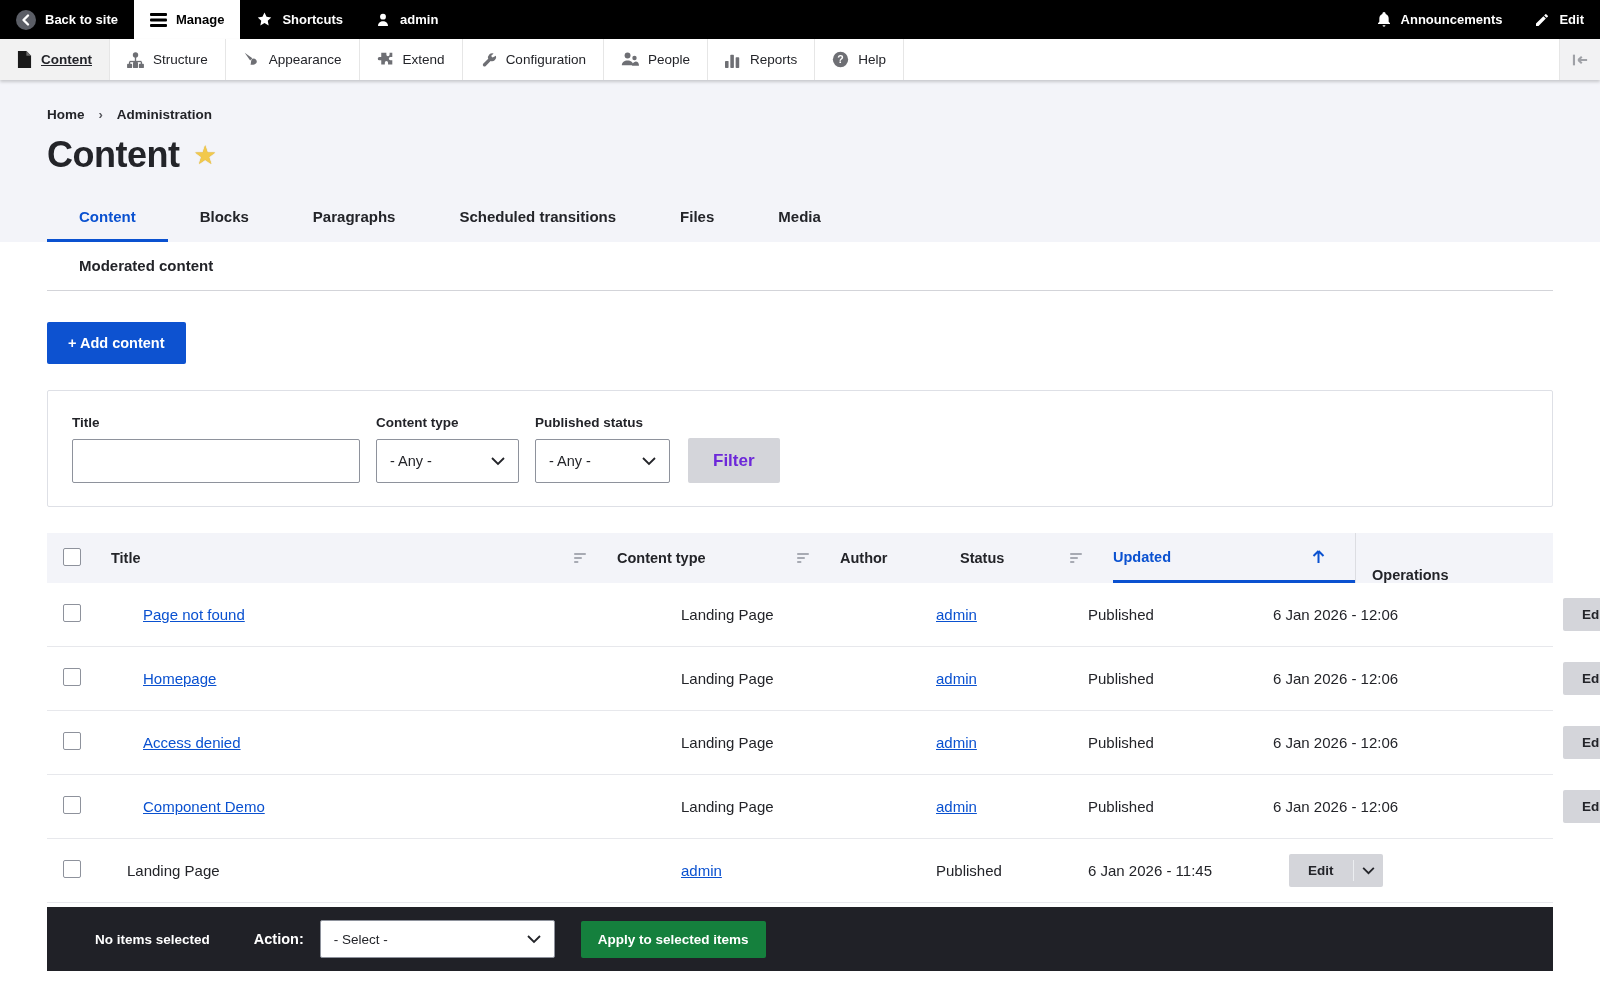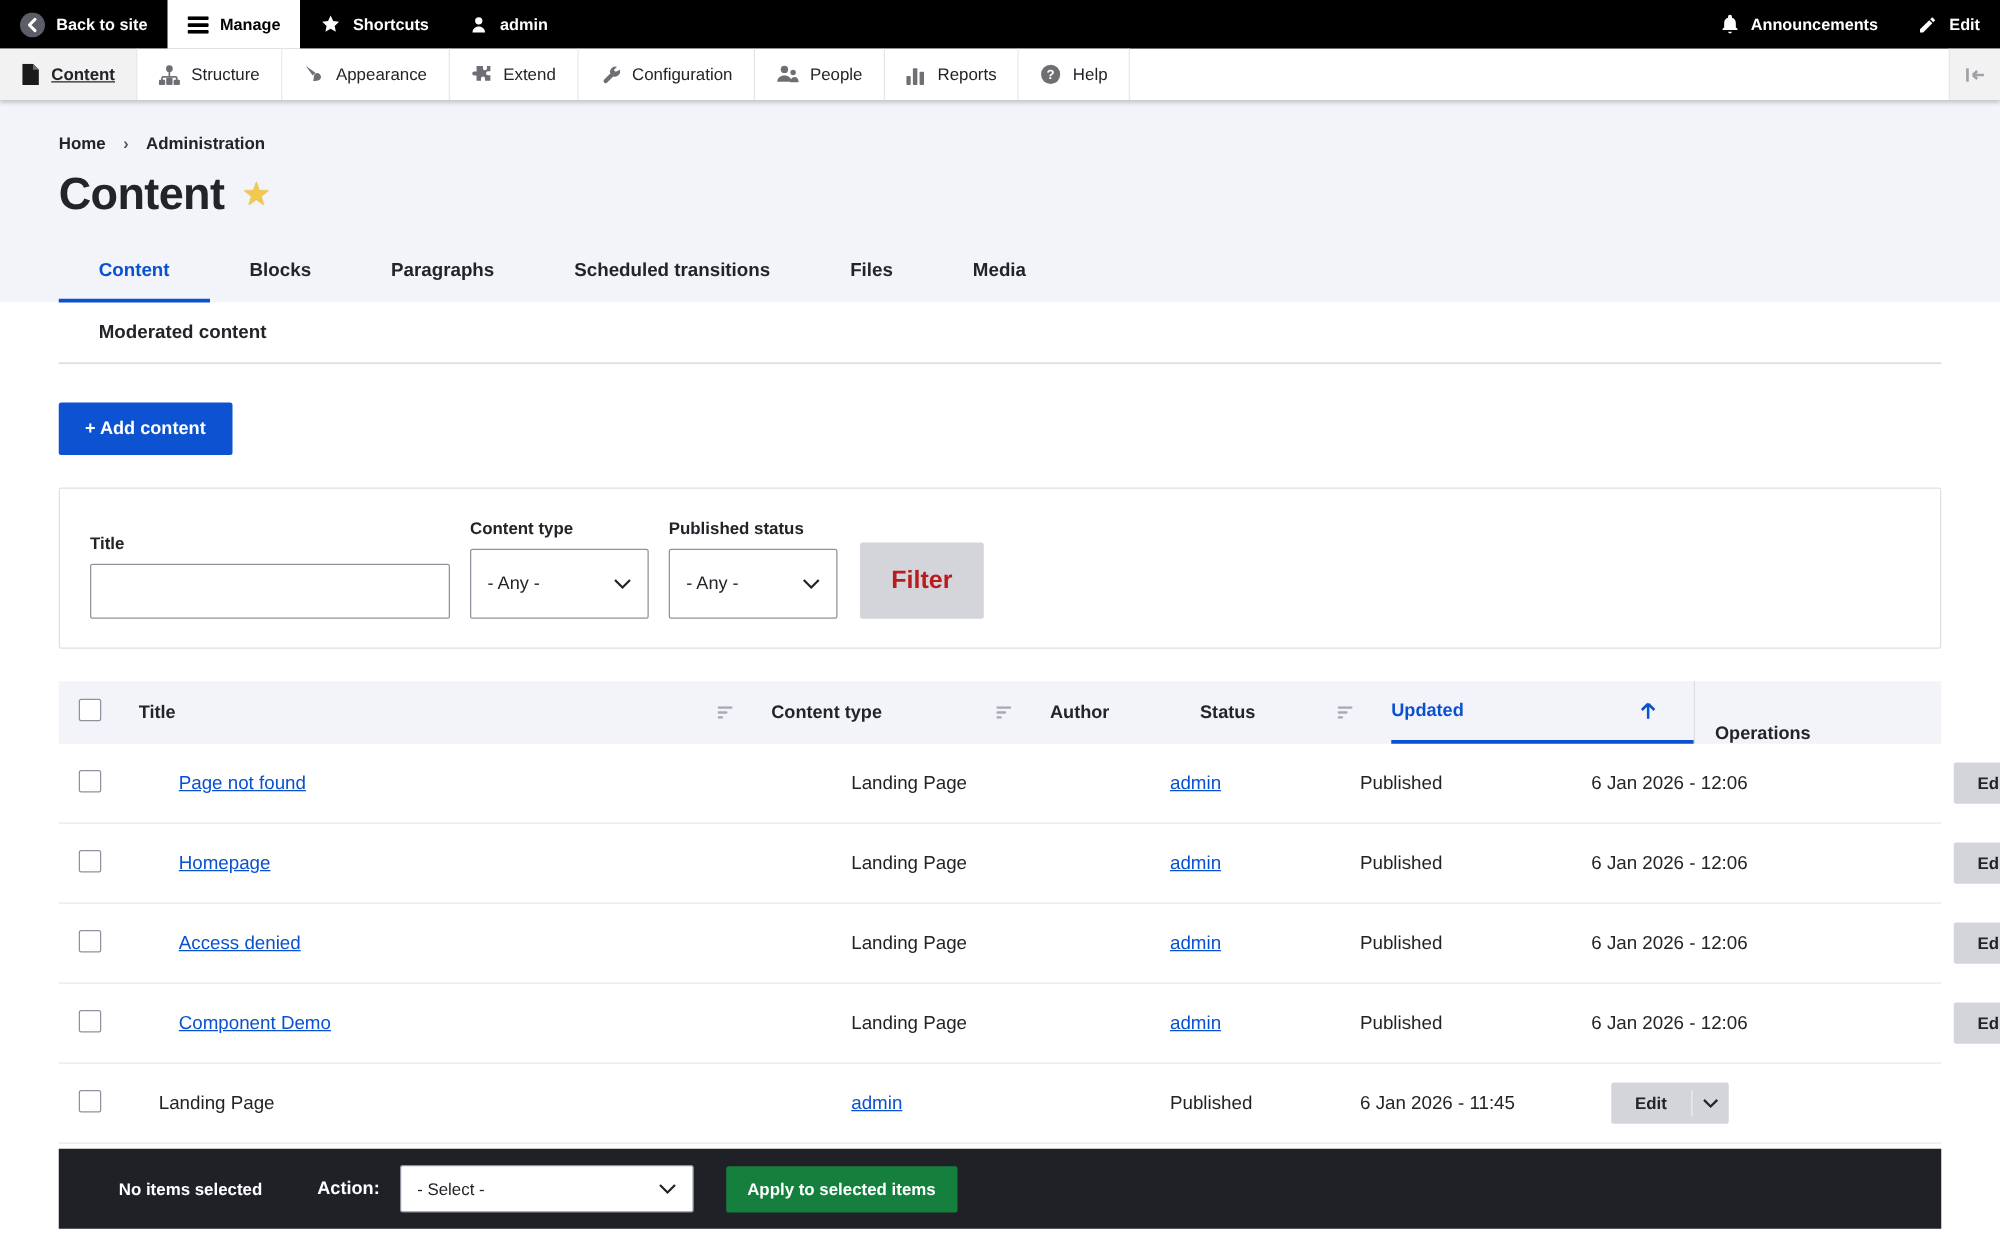--- a/index.html
+++ b/index.html
@@ -52,26 +52,26 @@
     font-family:inherit; }
   .add-content { margin-top:31px; }
 
   
   .filterbox { margin-top:26px; border:1px solid #dee0e6; border-radius:2px;
     padding:24px 24px 23px; display:flex; align-items:flex-end; gap:16px; }
   .field { display:flex; flex-direction:column; }
   .field label { font-size:13.5px; font-weight:bold; margin-bottom:9px; color:#232429; }
   .field input { width:288px; height:44px; border:1px solid #8e929c; border-radius:2px;
     font-size:14px; padding:0 12px; font-family:inherit; }
-  .select { height:56px; border:1px solid #8e929c; border-radius:2px; background:#fff;
+  .select { height:44px; border:1px solid #8e929c; border-radius:2px; background:#fff;
     display:flex; align-items:center; justify-content:space-between; gap:10px;
     padding:0 13px; font-size:14.5px; color:#232429; cursor:pointer; }
   .sel-ct { width:143px; } .sel-ps { width:135px; }
-  .btn-gray { background:#d4d5da; color:#b91c1c; font-weight:bold; font-size:20px;
-    border:none; border-radius:2px; padding:0 25px; height:61px; cursor:pointer;
+  .btn-gray { background:#d4d5da; color:#6d28d9; font-weight:bold; font-size:17px;
+    border:none; border-radius:2px; padding:0 25px; height:45px; cursor:pointer;
     margin-left:2px; font-family:inherit; }
 
   
   .grid-row { display:grid; grid-template-columns:48px 522px 223px 120px 153px 242px 1fr;
     align-items:center; }
   .thead { background:#f3f4f9; height:50px; margin-top:26px; font-size:14.5px; font-weight:bold; }
   .th { display:flex; align-items:center; justify-content:space-between; padding-right:30px;
     height:50px; cursor:pointer; }
   .th.plain { cursor:default; }
   .th-title { padding-left:16px; }

